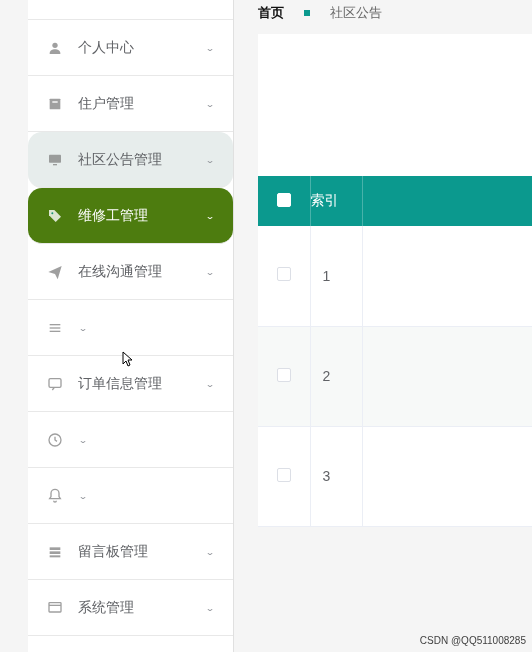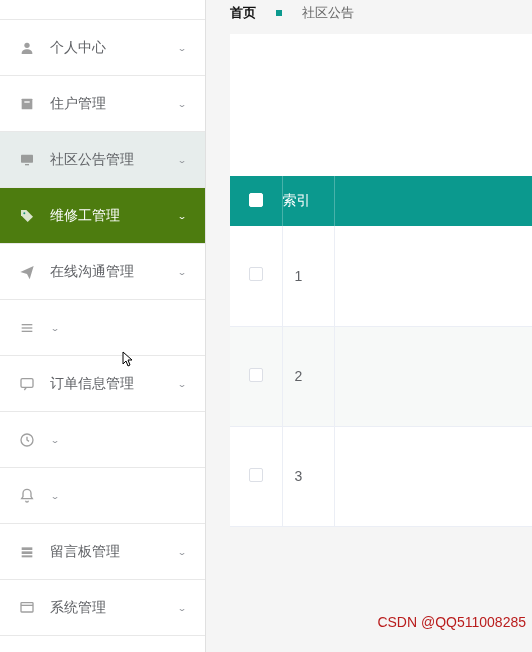--- a/index.html
+++ b/index.html
@@ -12,34 +12,36 @@
       position: relative;
       font-size: 14px;
       color: #333;
     }
     .layout { display: flex; height: 100%; }
     .sidebar {
       width: 206px;
       background: #fff;
       border-right: 1px solid #e0e0e0;
       overflow-y: auto;
+      margin-left: 28px;
     }
     .menu-item {
       display: flex;
       align-items: center;
       height: 56px;
       padding: 0 18px;
       border-bottom: 1px solid #e8e8e8;
       color: #606266;
       cursor: pointer;
       position: relative;
       background: #fff;
     }
     .menu-item.level2 {
       background: #e7edec;
+      border-radius: 14px;
     }
     .menu-item.active {
       background: #4d7c0f;
       color: #ffffff;
     }
     .menu-item .m-icon {
       width: 18px;
       height: 18px;
       display: inline-flex;
       align-items: center;
@@ -119,23 +121,23 @@
 
     .cursor {
       position: absolute;
       left: 119px; top: 350px;
       font-size: 20px;
       pointer-events: none;
       color: #000;
     }
     .watermark {
       position: absolute;
-      right: 6px; bottom: 22px;
-      font-size: 14px;
-      color: #b91c1c;
+      right: 6px; bottom: 6px;
+      font-size: 10px;
+      color: #404040;
     }
   </style>
 </head>
 <body>
 
 <div class="layout">
   <div class="sidebar">
     <div class="menu-item" style="height:20px;border-bottom:1px solid #e8e8e8;"></div>
     <div id="menu-container">
         <div class="menu-item">

